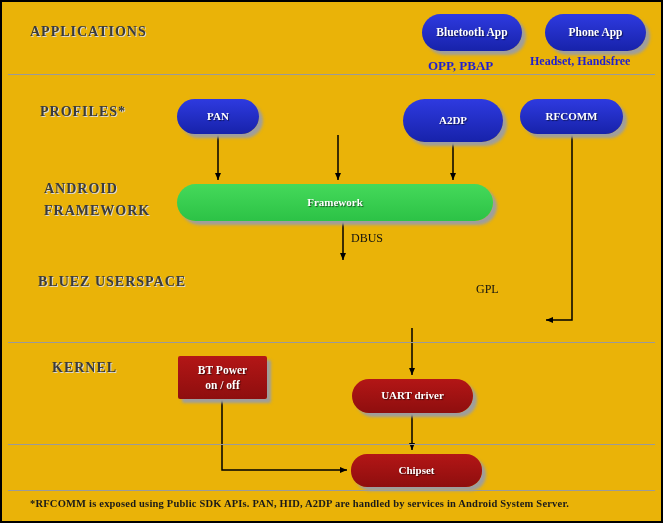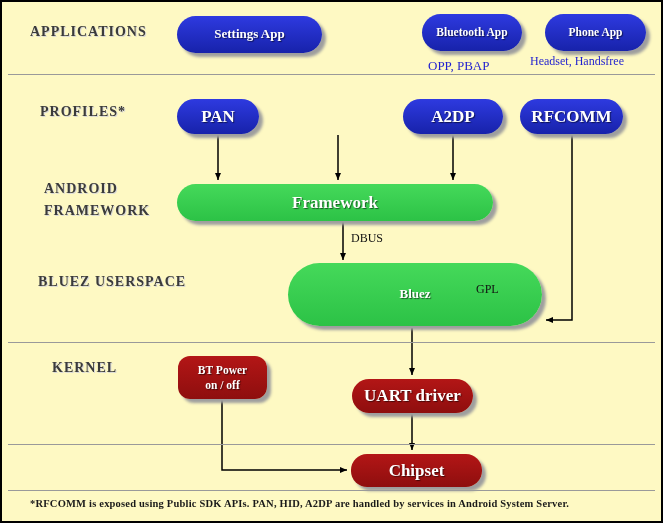--- a/index.html
+++ b/index.html
@@ -1,21 +1,21 @@
 <!DOCTYPE html>
 <html><head>
 <meta charset="utf-8">
 <style>
   * { margin: 0; padding: 0; box-sizing: border-box; }
   html, body { background: #e8e8e8; }
   .canvas {
     position: relative;
     width: 663px;
     height: 523px;
-    background: #fef9c3;
+    background: #eab308;
     border: 2px solid #000000;
     font-family: "Liberation Serif", serif;
     overflow: hidden;
   }
   .arrows {
     position: absolute;
     top: 0; left: 0;
     width: 663px; height: 523px;
     pointer-events: none;
   }
@@ -34,34 +34,34 @@
     border-top: 1.5px solid #9a9a9a;
   }
   .pill {
     position: absolute;
     display: flex;
     flex-direction: column;
     align-items: center;
     justify-content: center;
     color: #ffffff;
     font-weight: bold;
-    font-size: 17px;
+    font-size: 11px;
     text-align: center;
     border-radius: 22px;
     box-shadow: 4px 4px 3px #9e9e9e;
     text-shadow: 1px 1px 1px rgba(0,0,0,0.55);
     line-height: 1.25;
   }
   .pill.blue  { background: linear-gradient(180deg, #2e3ae0 0%, #1722aa 100%); }
   .pill.green { background: linear-gradient(180deg, #45d95a 0%, #2cc246 100%); }
   .pill.red   { background: linear-gradient(180deg, #b31616 0%, #8e0e0e 100%); }
   .annotation-blue {
     position: absolute;
     color: #1f1fd0;
-    font-weight: normal;
+    font-weight: bold;
     font-size: 13px;
   }
   .annotation-black {
     position: absolute;
     color: #111111;
     font-size: 12px;
   }
   .footer-note {
     position: absolute;
     left: 28px;
@@ -97,53 +97,47 @@
   <div class="divider" style="top:340px"></div>
   <div class="divider" style="top:442px"></div>
   <div class="divider" style="top:488px"></div>
 
   <div class="layer-label" style="left:28px;top:22px">APPLICATIONS</div>
   <div class="layer-label" style="left:38px;top:102px">PROFILES*</div>
   <div class="layer-label" style="left:42px;top:176px;width:140px;line-height:1.55">ANDROID FRAMEWORK</div>
   <div class="layer-label" style="left:36px;top:272px">BLUEZ USERSPACE</div>
   <div class="layer-label" style="left:50px;top:358px">KERNEL</div>
 
-  <div class="pill blue" style="left:175px;top:14px;width:145px;height:37px;font-size:13px">
-    <span>Settings App</span>
-  </div>
   <div class="pill blue" style="left:420px;top:12px;width:100px;height:37px;font-size:11.5px">
     <span>Bluetooth App</span>
   </div>
   <div class="pill blue" style="left:543px;top:12px;width:101px;height:37px;font-size:11.5px">
     <span>Phone App</span>
   </div>
   <div class="annotation-blue" style="left:426px;top:56px">OPP, PBAP</div>
   <div class="annotation-blue" style="left:528px;top:52px;font-size:12px">Headset, Handsfree</div>
 
   <div class="pill blue" style="left:175px;top:97px;width:82px;height:35px">
     <span>PAN</span>
   </div>
-  <div class="pill blue" style="left:401px;top:97px;width:100px;height:35px">
+  <div class="pill blue" style="left:401px;top:97px;width:100px;height:43px">
     <span>A2DP</span>
   </div>
   <div class="pill blue" style="left:518px;top:97px;width:103px;height:35px">
     <span>RFCOMM</span>
   </div>
 
   <div class="pill green" style="left:175px;top:182px;width:316px;height:37px">
     <span>Framework</span>
   </div>
   <div class="annotation-black" style="left:349px;top:229px">DBUS</div>
 
-  <div class="pill green" style="left:286px;top:261px;width:254px;height:63px;border-radius:32px;font-size:13px">
-    <span>Bluez</span>
-  </div>
   <div class="annotation-black" style="left:474px;top:280px">GPL</div>
 
-  <div class="pill red" style="left:176px;top:354px;width:89px;height:43px;border-radius:12px;font-size:11.5px">
+  <div class="pill red" style="left:176px;top:354px;width:89px;height:43px;border-radius:2px;font-size:11.5px">
     <span>BT Power</span>
     <span>on / off</span>
   </div>
   <div class="pill red" style="left:349px;top:452px;width:131px;height:33px;border-radius:16px">
     <span>Chipset</span>
   </div>
 
   <div class="pill red" style="left:350px;top:377px;width:121px;height:34px;border-radius:17px">
     <span>UART driver</span>
   </div>

